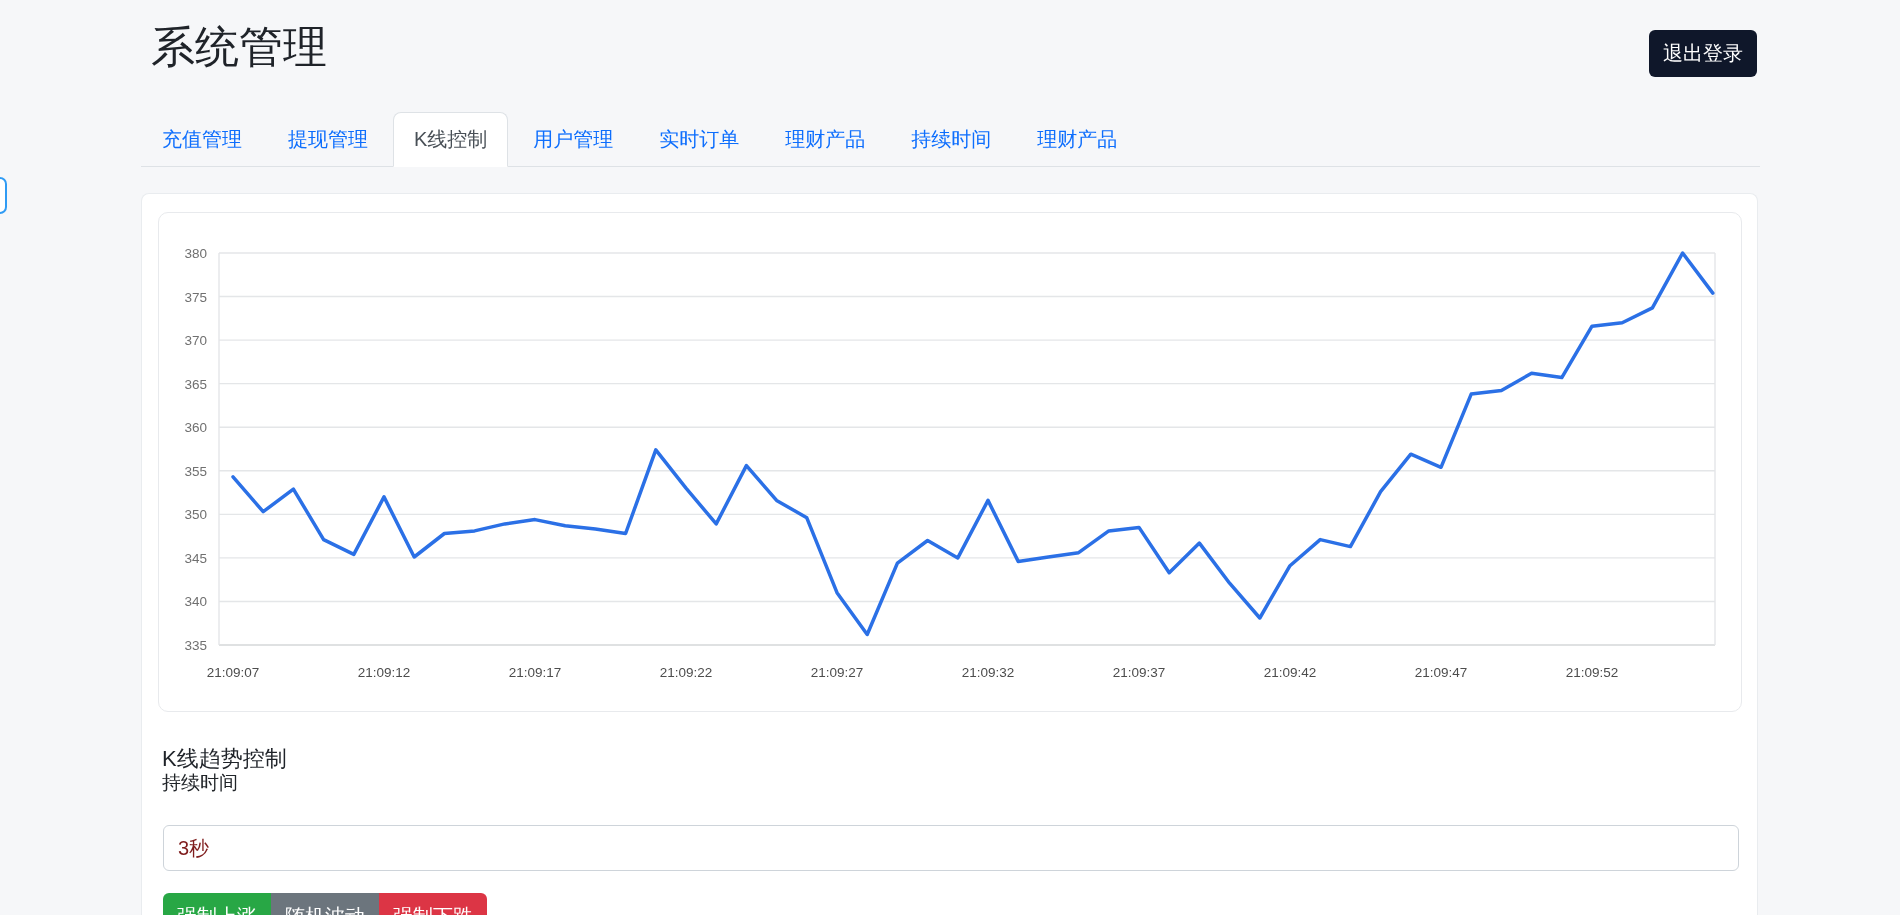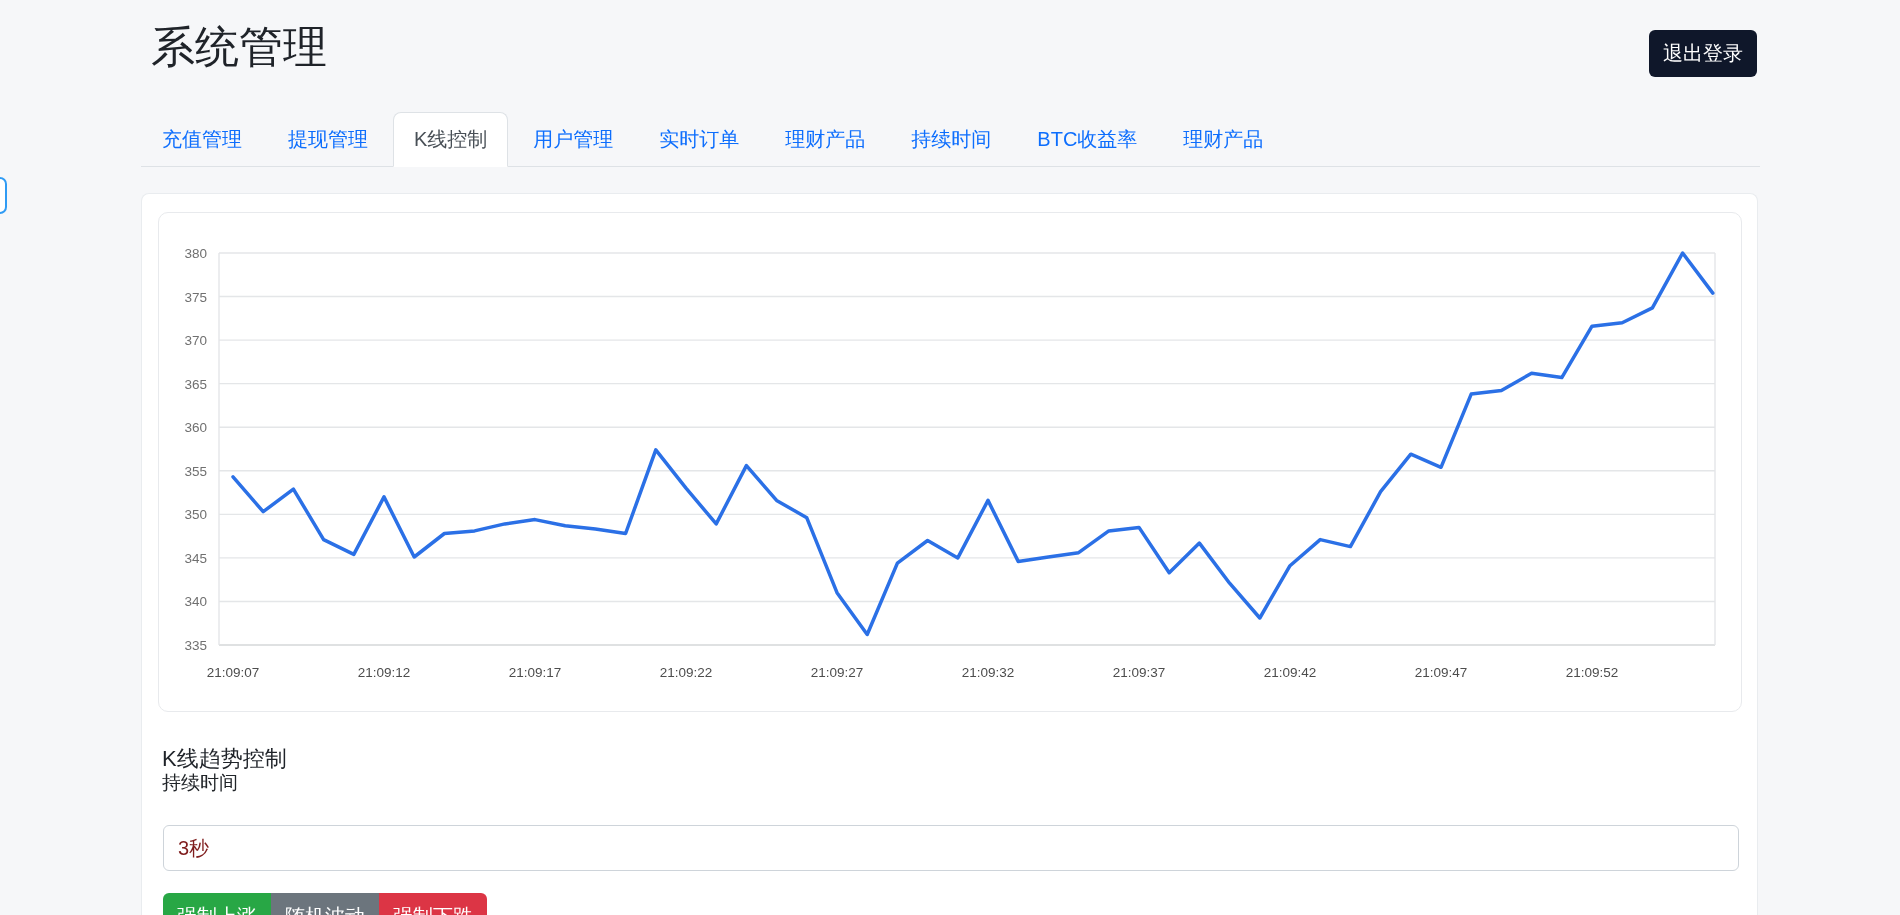--- a/index.html
+++ b/index.html
@@ -107,21 +107,20 @@
 <button class="logout-btn">退出登录</button>
 
 <ul class="tab-bar" id="tab-bar">
     <li class="tab-item">充值管理</li>
     <li class="tab-item">提现管理</li>
     <li class="tab-item active">K线控制</li>
     <li class="tab-item">用户管理</li>
     <li class="tab-item">实时订单</li>
     <li class="tab-item">理财产品</li>
     <li class="tab-item">持续时间</li>
-    <li class="tab-item">BTC收益率</li>
     <li class="tab-item">理财产品</li>
   </ul>
 
 <div class="content-panel">
 
   <div class="chart-card">
     <svg id="chart-svg" width="1584" height="500" viewBox="0 0 1584 500">
         <line x1="60" y1="432" x2="1556" y2="432" stroke="#d4d7d9" stroke-width="1.4"></line>
         <text x="48" y="437" text-anchor="end" font-size="13.5" fill="#707070">335</text>
         <line x1="60" y1="388.44444444444446" x2="1556" y2="388.44444444444446" stroke="#e4e6e8" stroke-width="1.4"></line>

